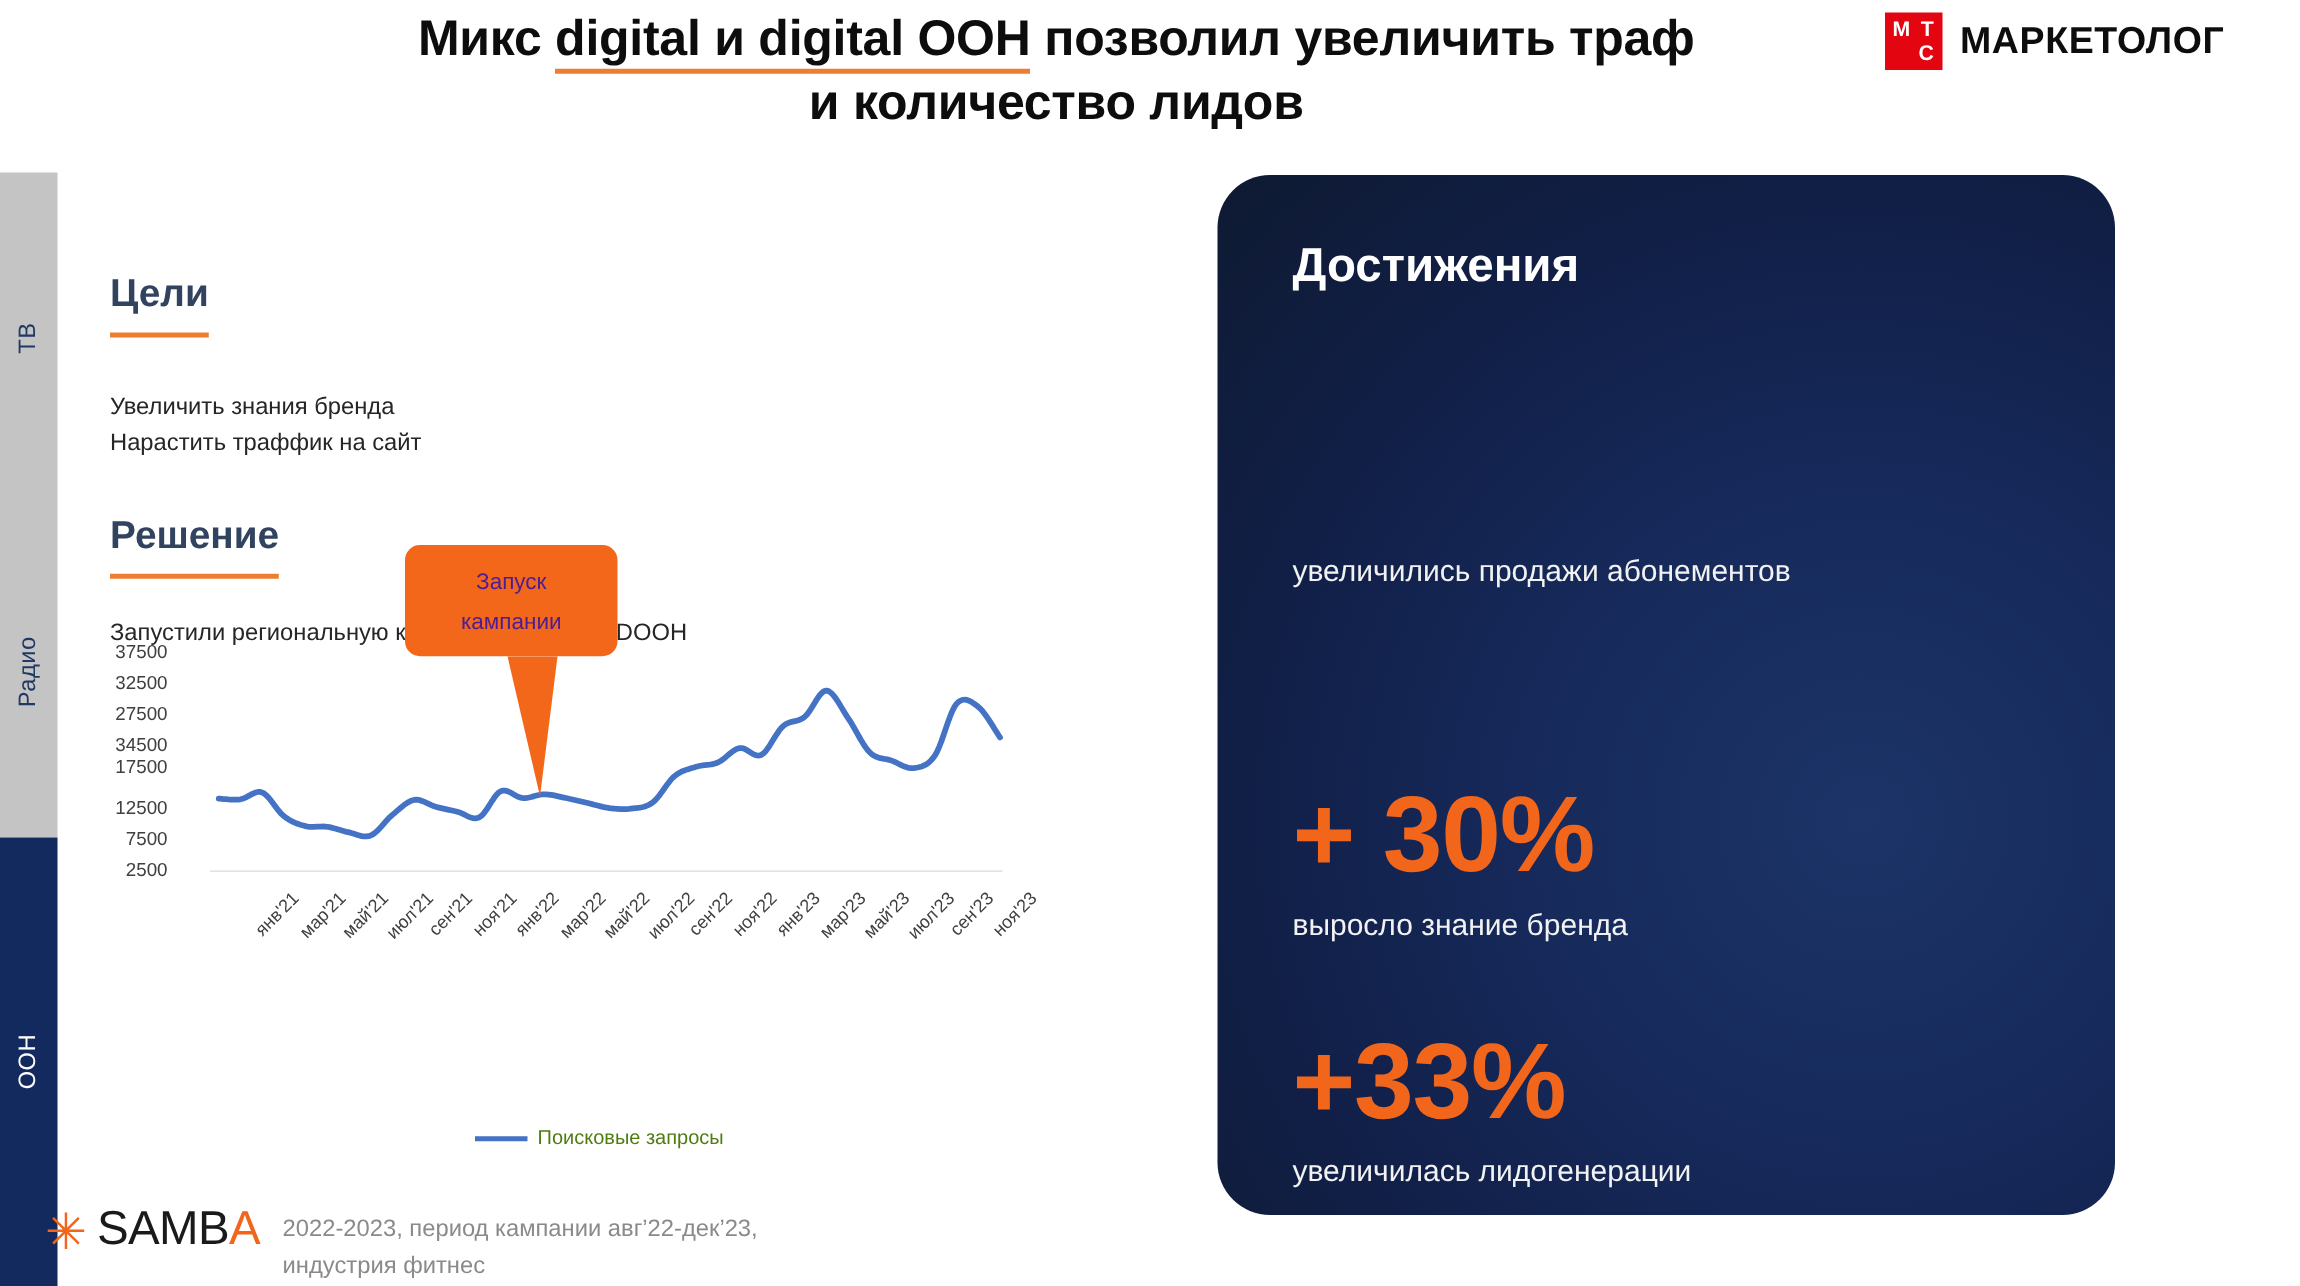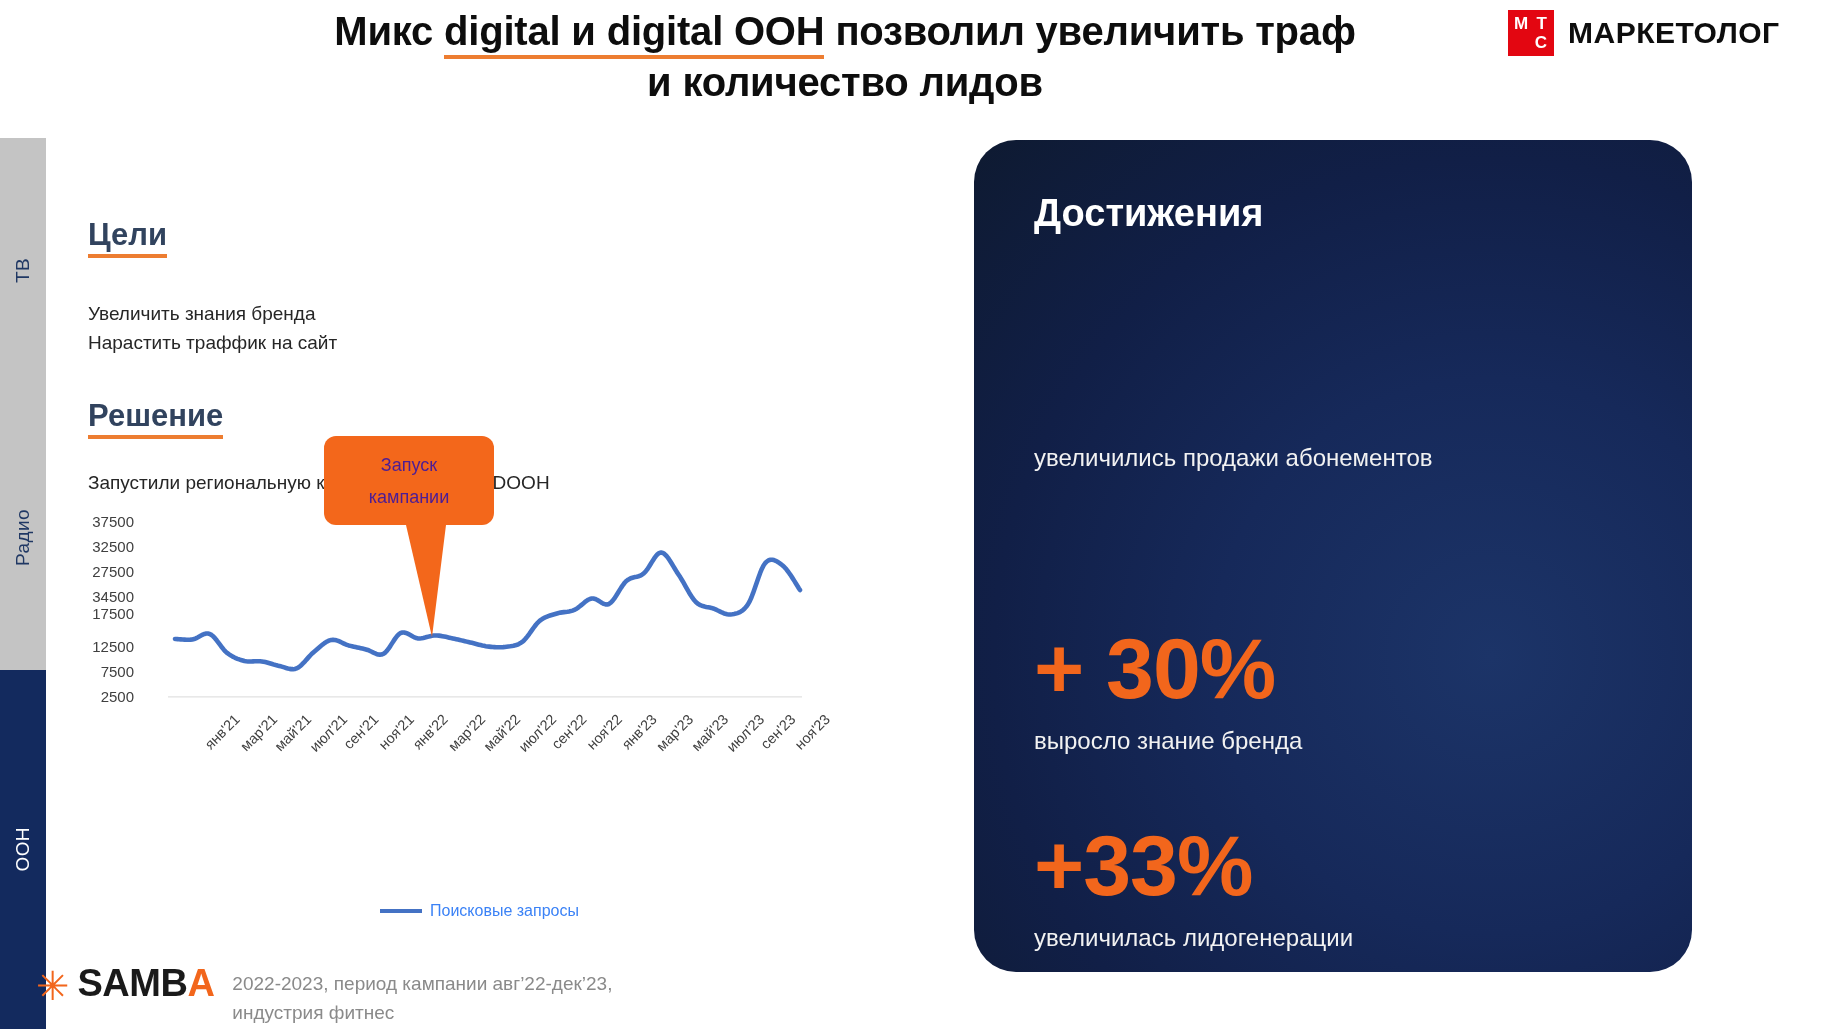--- a/index.html
+++ b/index.html
@@ -88,21 +88,21 @@
 
   
   .left-col { position: absolute; left: 88px; top: 218px; width: 790px; }
 
   .sec-head {
     display: inline-block;
     font-size: 31px;
     font-weight: bold;
     color: #31435e;
     border-bottom: 4px solid #ED7D31;
-    padding-bottom: 2px;
+    padding-bottom: 14px;
     line-height: 1.1;
   }
   .body-line {
     font-size: 19px;
     color: #262626;
     line-height: 1.5;
   }
   .goals { margin-top: 42px; }
   .solution-head { margin-top: 42px; }
   .solution-text { margin-top: 30px; }
@@ -137,41 +137,41 @@
     color: #4c1d95;
     font-size: 18px;
     text-align: center;
     line-height: 1.75;
     padding: 14px 16px 12px;
   }
   .legend {
     position: absolute;
     left: 320px; top: 402px;
     display: flex; align-items: center; gap: 8px;
-    font-size: 16px; color: #3b82f6;
+    font-size: 16px; color: #4d7c0f;
   }
   .legend-swatch {
     display: inline-block;
     width: 42px; height: 4px;
     background: #4472C4;
   }
 
   
   .footer {
     position: absolute;
     left: 36px; top: 962px;
     display: flex; align-items: flex-start; gap: 18px;
   }
   .samba-logo { display: flex; align-items: center; gap: 8px; }
   .samba-star {
     font-size: 40px; color: #F2661C; line-height: .9;
     position: relative; top: 2px;
   }
   .samba-word {
-    font-size: 38px; font-weight: bold; letter-spacing: -.5px;
+    font-size: 38px; font-weight: normal; letter-spacing: -.5px;
     color: #1a1a1a;
   }
   .samba-word em { font-style: normal; color: #F2661C; }
   .footer-note {
     font-size: 19px; color: #8a8a8a; line-height: 1.5;
     padding-top: 8px; max-width: 420px;
   }
 
   
   .panel {

